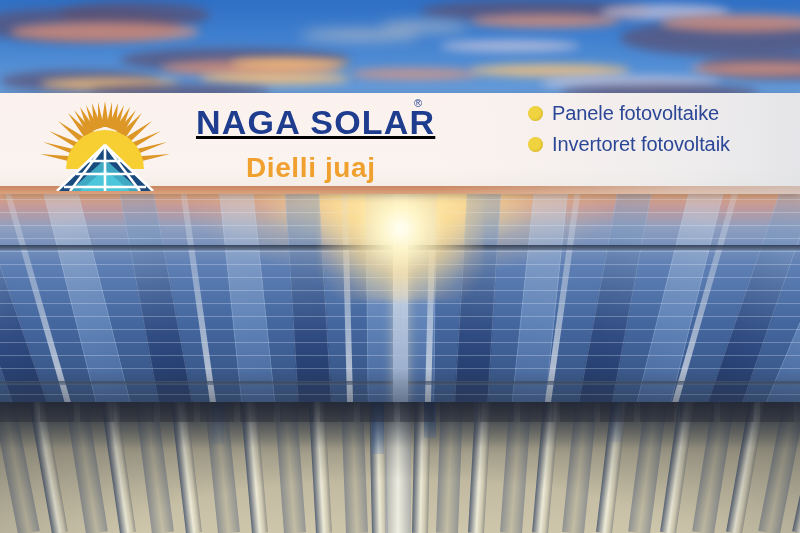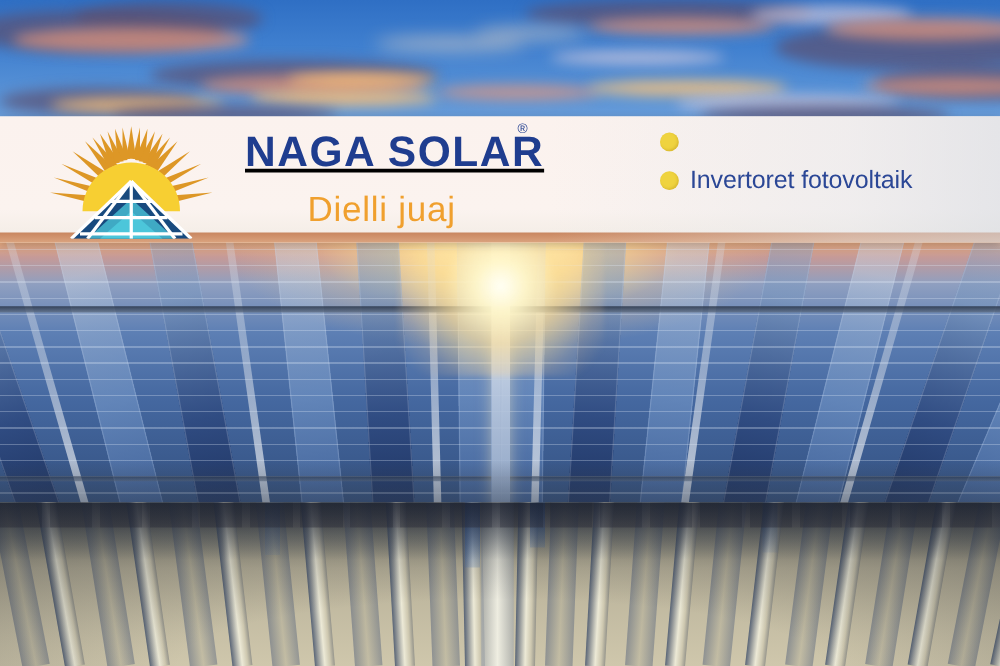--- a/index.html
+++ b/index.html
@@ -167,21 +167,21 @@
   .brand-text {
     font-size:34px; font-weight:bold; letter-spacing:1.2px;
     color:#1f3d8f; line-height:44px; white-space:nowrap;
   }
   .reg {
     position:absolute; left:218px; top:-3px;
     font-size:11px; color:#1f3d8f; font-weight:normal;
   }
   .tagline {
     position:absolute; left:246px; top:152px;
-    font-size:28px; font-weight:normal; color:#f0a02e;
+    font-size:28px; font-weight:bold; color:#f0a02e;
     letter-spacing:0.6px; white-space:nowrap;
   }
 
   .bullets {
     position:absolute; left:528px; top:98px; width:268px;
   }
   .bullet-row {
     display:flex; align-items:center; height:31px;
   }
   .dot {
@@ -359,20 +359,21 @@
   <div class="brand">
     <div class="brand-text">NAGA SOLAR</div>
     <span class="reg">®</span>
   </div>
 
   <div class="tagline">Dielli juaj</div>
 
   <div class="bullets">
     <div class="bullet-row">
       <span class="dot"></span>
+      <span class="bullet-label">Panele fotovoltaike</span>
     </div>
     <div class="bullet-row">
       <span class="dot"></span>
       <span class="bullet-label">Invertoret fotovoltaik</span>
     </div>
   </div>
 
 </div>
 
 </body></html>

